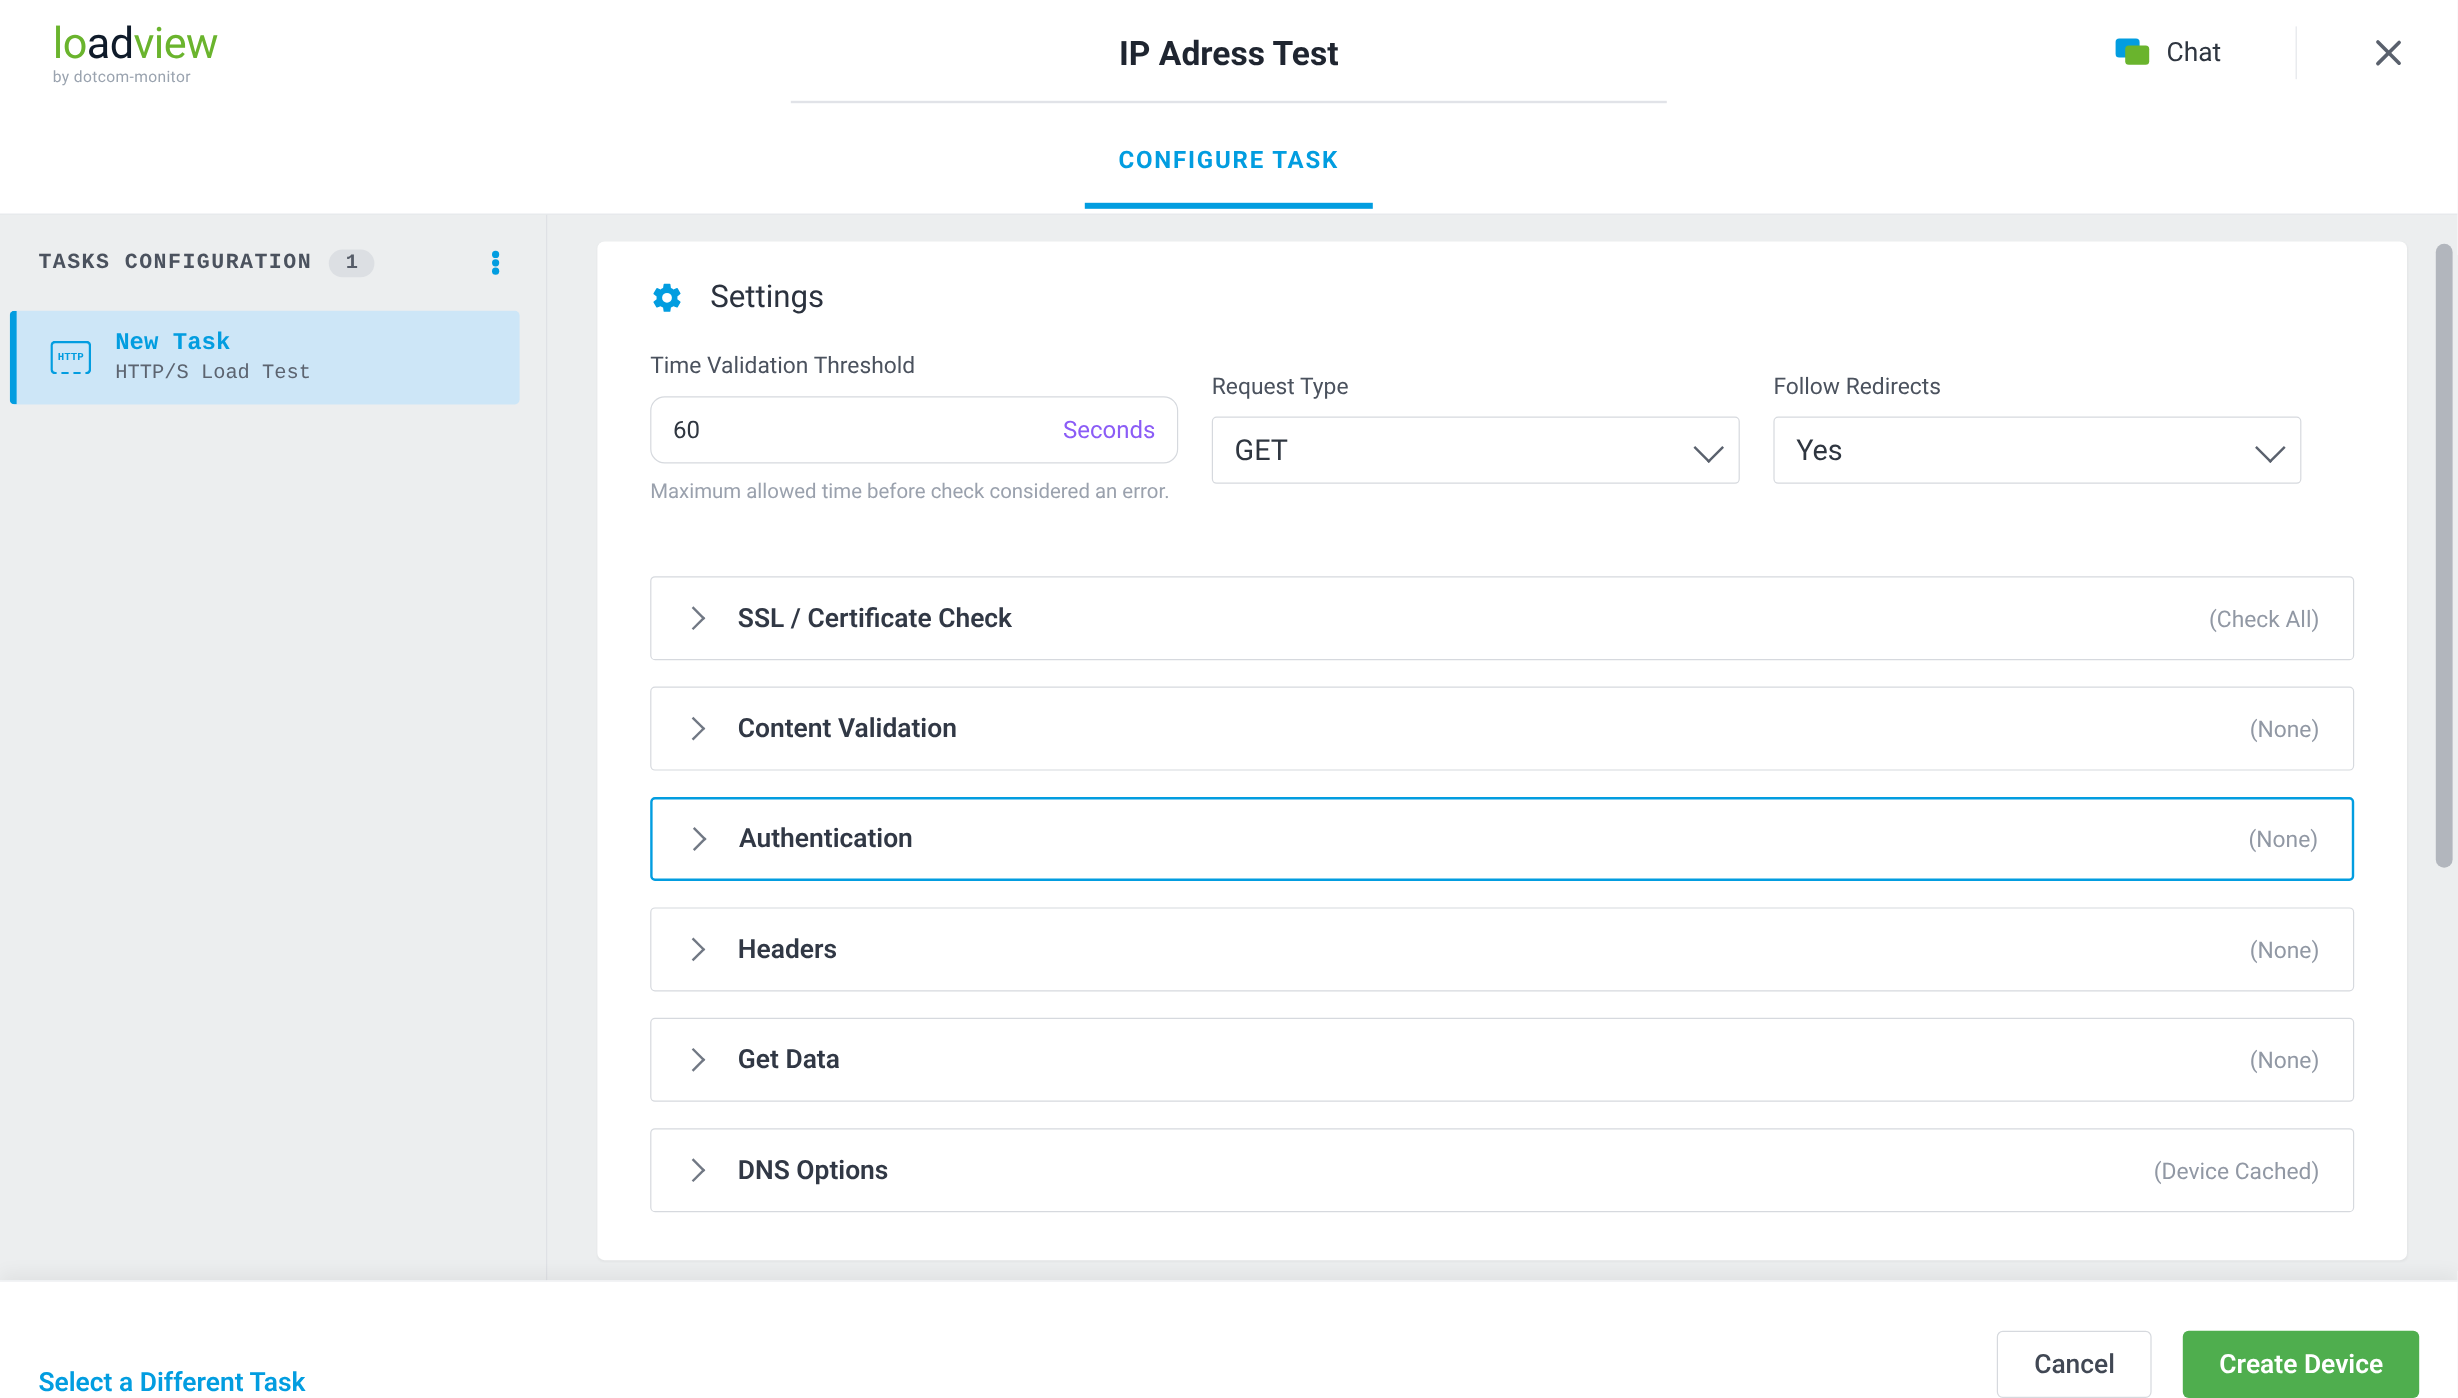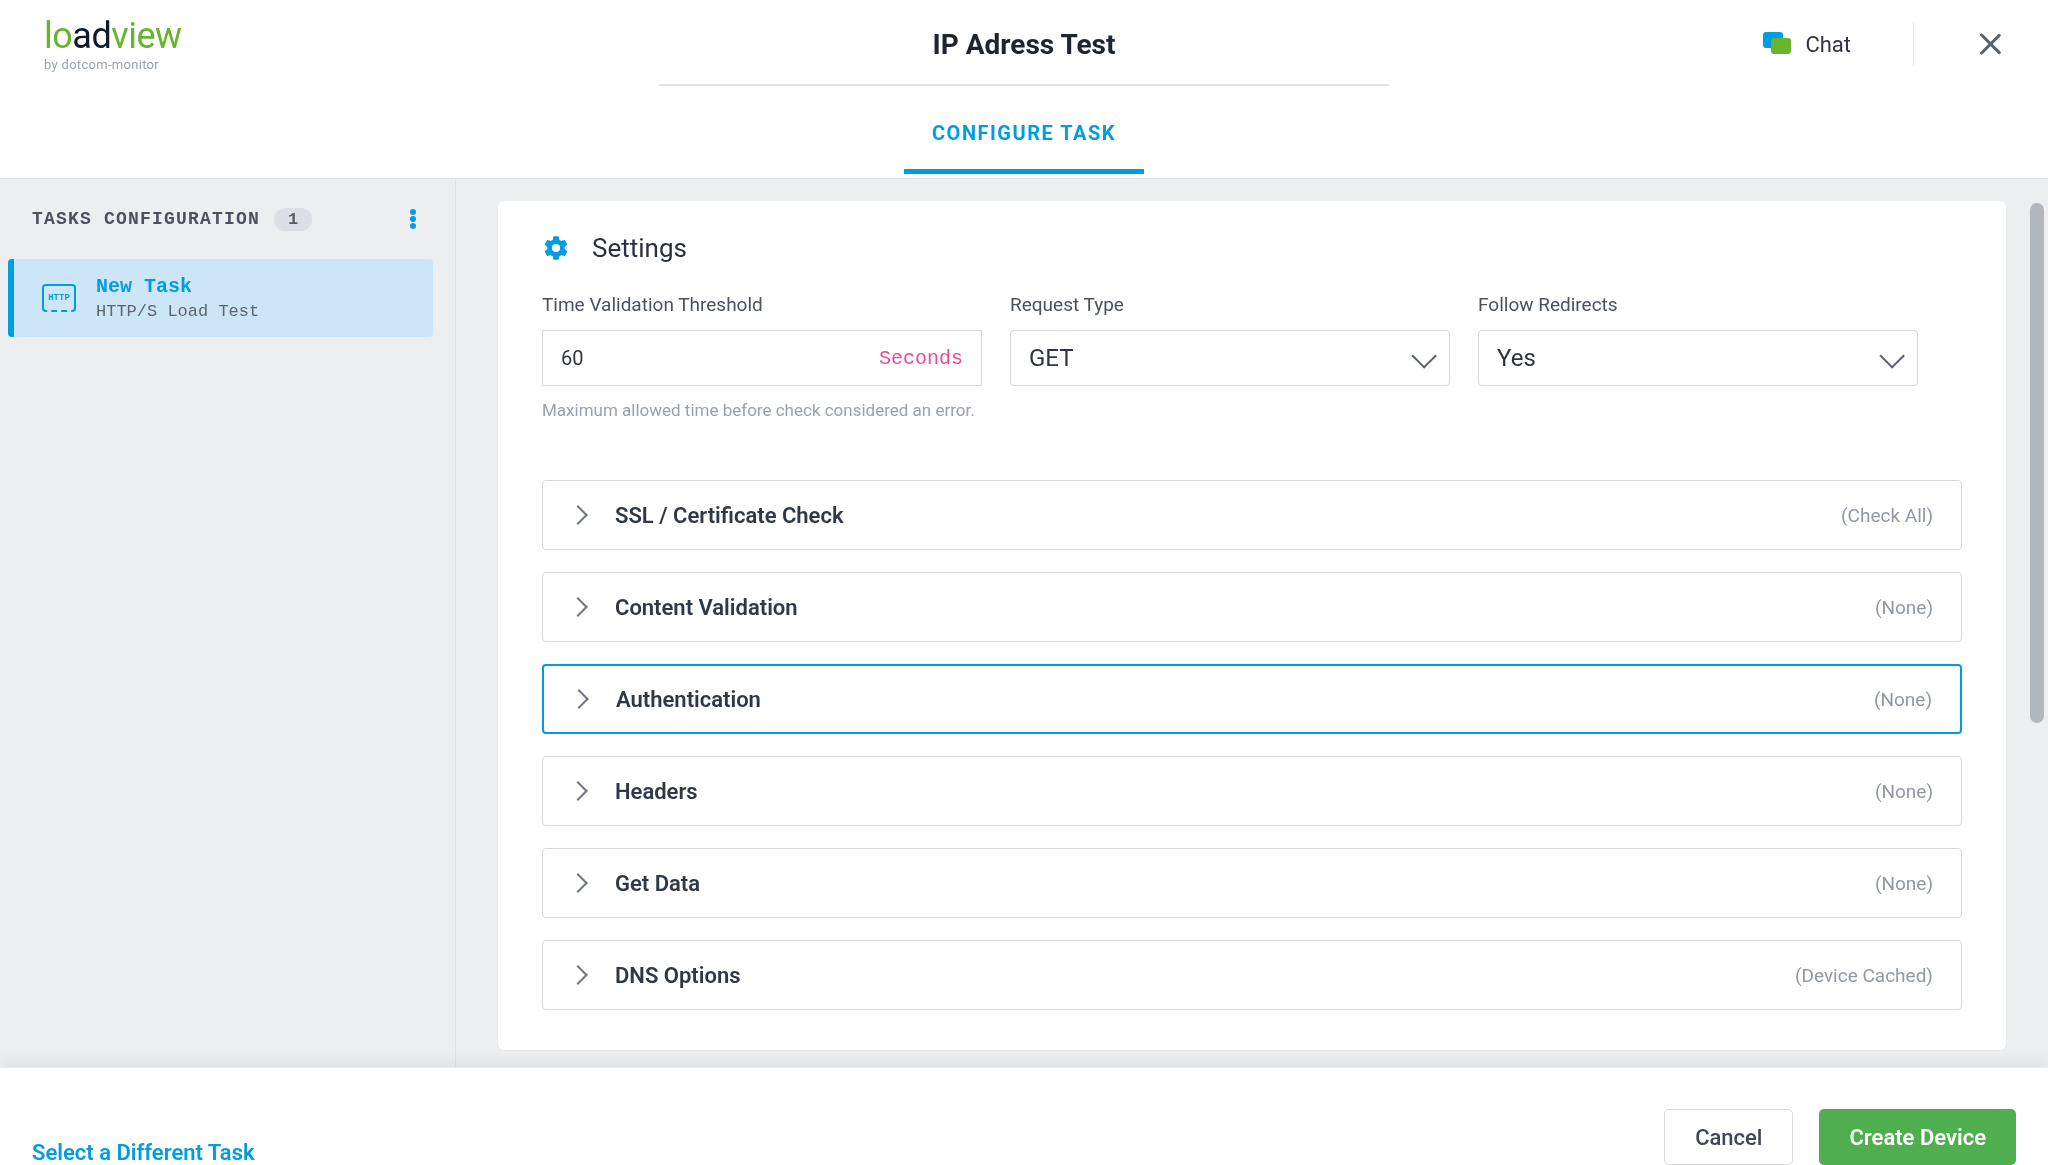--- a/index.html
+++ b/index.html
@@ -105,33 +105,33 @@
   
   .content-wrap { flex:1; padding: 22px 42px; overflow:auto; position:relative;}
   .panel { background:#fff; border-radius:6px; padding: 32px 44px 40px; box-shadow:0 1px 2px rgba(0,0,0,0.04);}
   .settings-head { display:flex; align-items:center; gap:22px; margin-bottom:30px;}
   .gear {
     width:28px; height:28px; color:#029de0;
   }
   .gear svg{ width:28px; height:28px; fill:#029de0;}
   .settings-title { font-size:26px; font-weight:400; color:#2b323e;}
 
-  .three-col { display:flex; gap:28px; }
+  .three-col { display:flex; gap:28px;align-items:center; }
   .field { display:flex; flex-direction:column; }
   .field.f1 { width: 440px;}
   .field.f2 { width: 440px;}
   .field.f3 { width: 440px;}
   .field-label { font-size:19px; color:#4b525e; margin-bottom:14px;}
   .input-wrap {
-    height:56px; border:1.5px solid #d6d9de; border-radius:0;
+    height:56px; border:1.5px solid #d6d9de; border-radius:12px;
     display:flex; align-items:center; padding:0 18px; font-size:20px; color:#2f3640; background:#fff;
     cursor:text;
   }
   .input-wrap .val{ flex:1; }
-  .input-wrap .suffix{ color:#ec4899;font-family:Liberation Mono, monospace; }
+  .input-wrap .suffix{ color:#8b5cf6; }
   .select-wrap {
     height:56px; border:1.5px solid #d6d9de; border-radius:4px;
     display:flex; align-items:center; padding:0 18px; font-size:24px; color:#2f3640; background:#fff;
     cursor:pointer;
   }
   .select-wrap .sval{ flex:1; }
   .chev {
     width:18px; height:18px; border-right:2.5px solid #5a616d; border-bottom:2.5px solid #5a616d;
     transform: rotate(45deg) translateY(-3px);
   }

